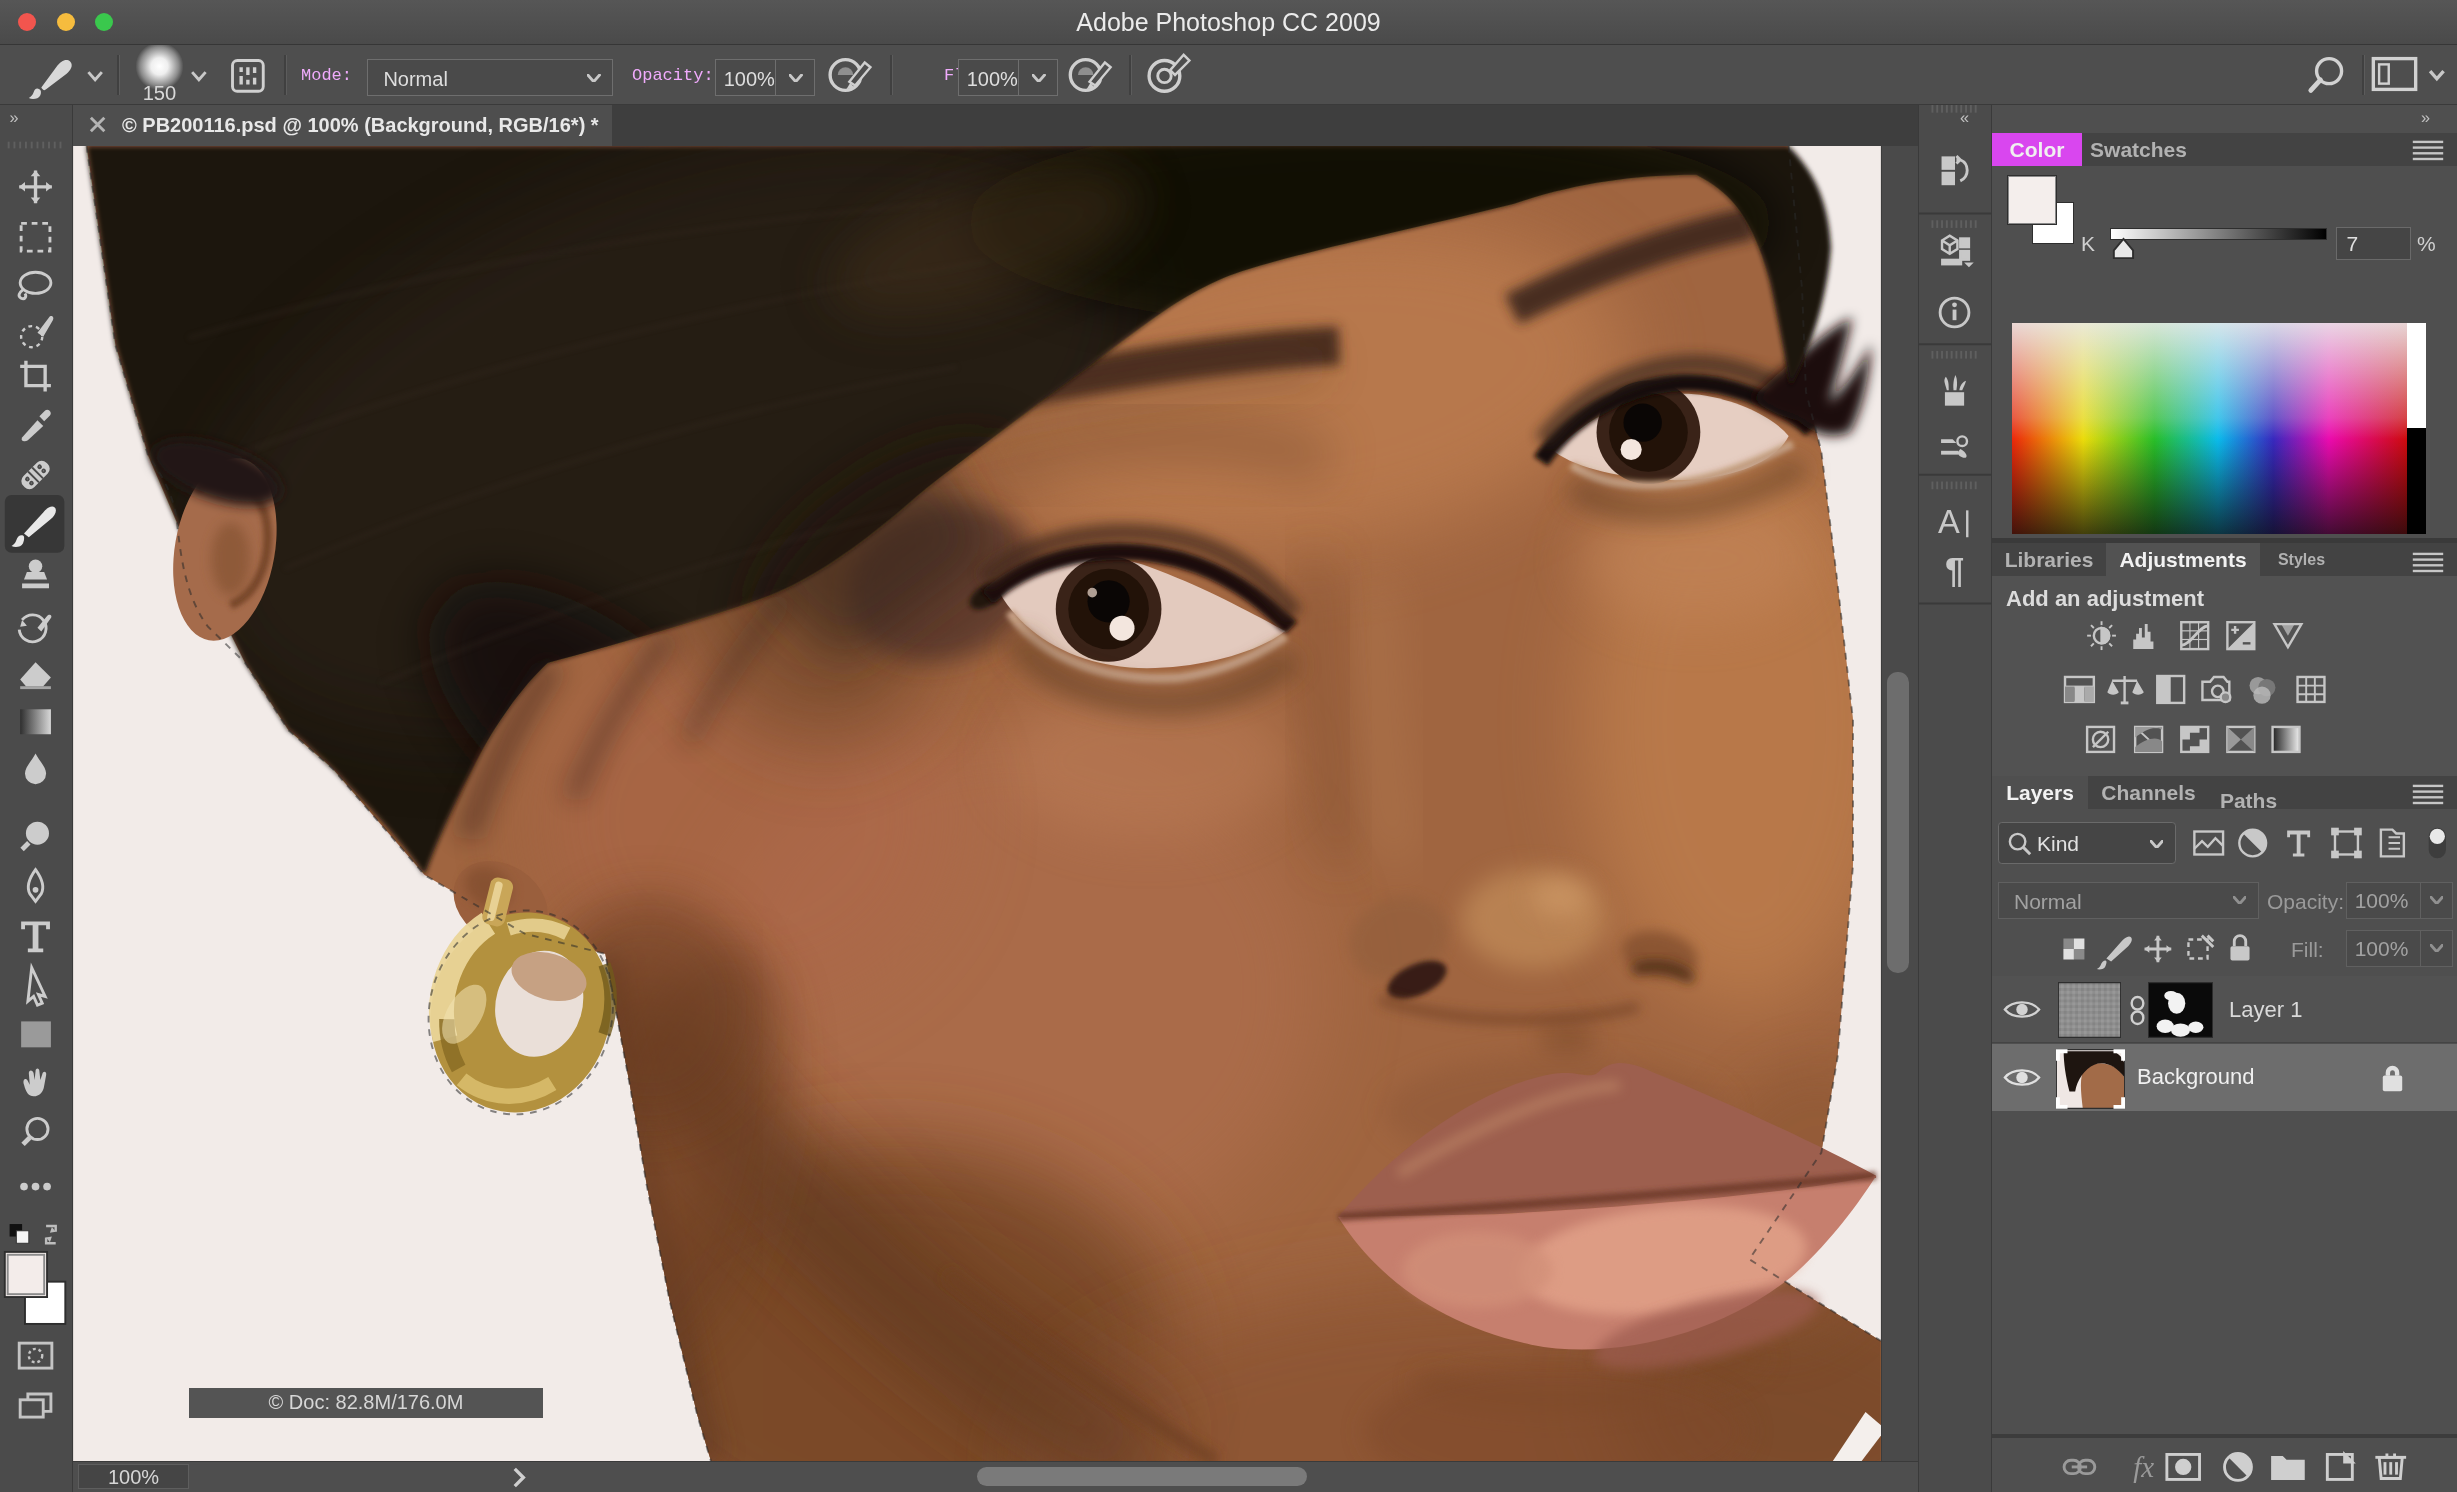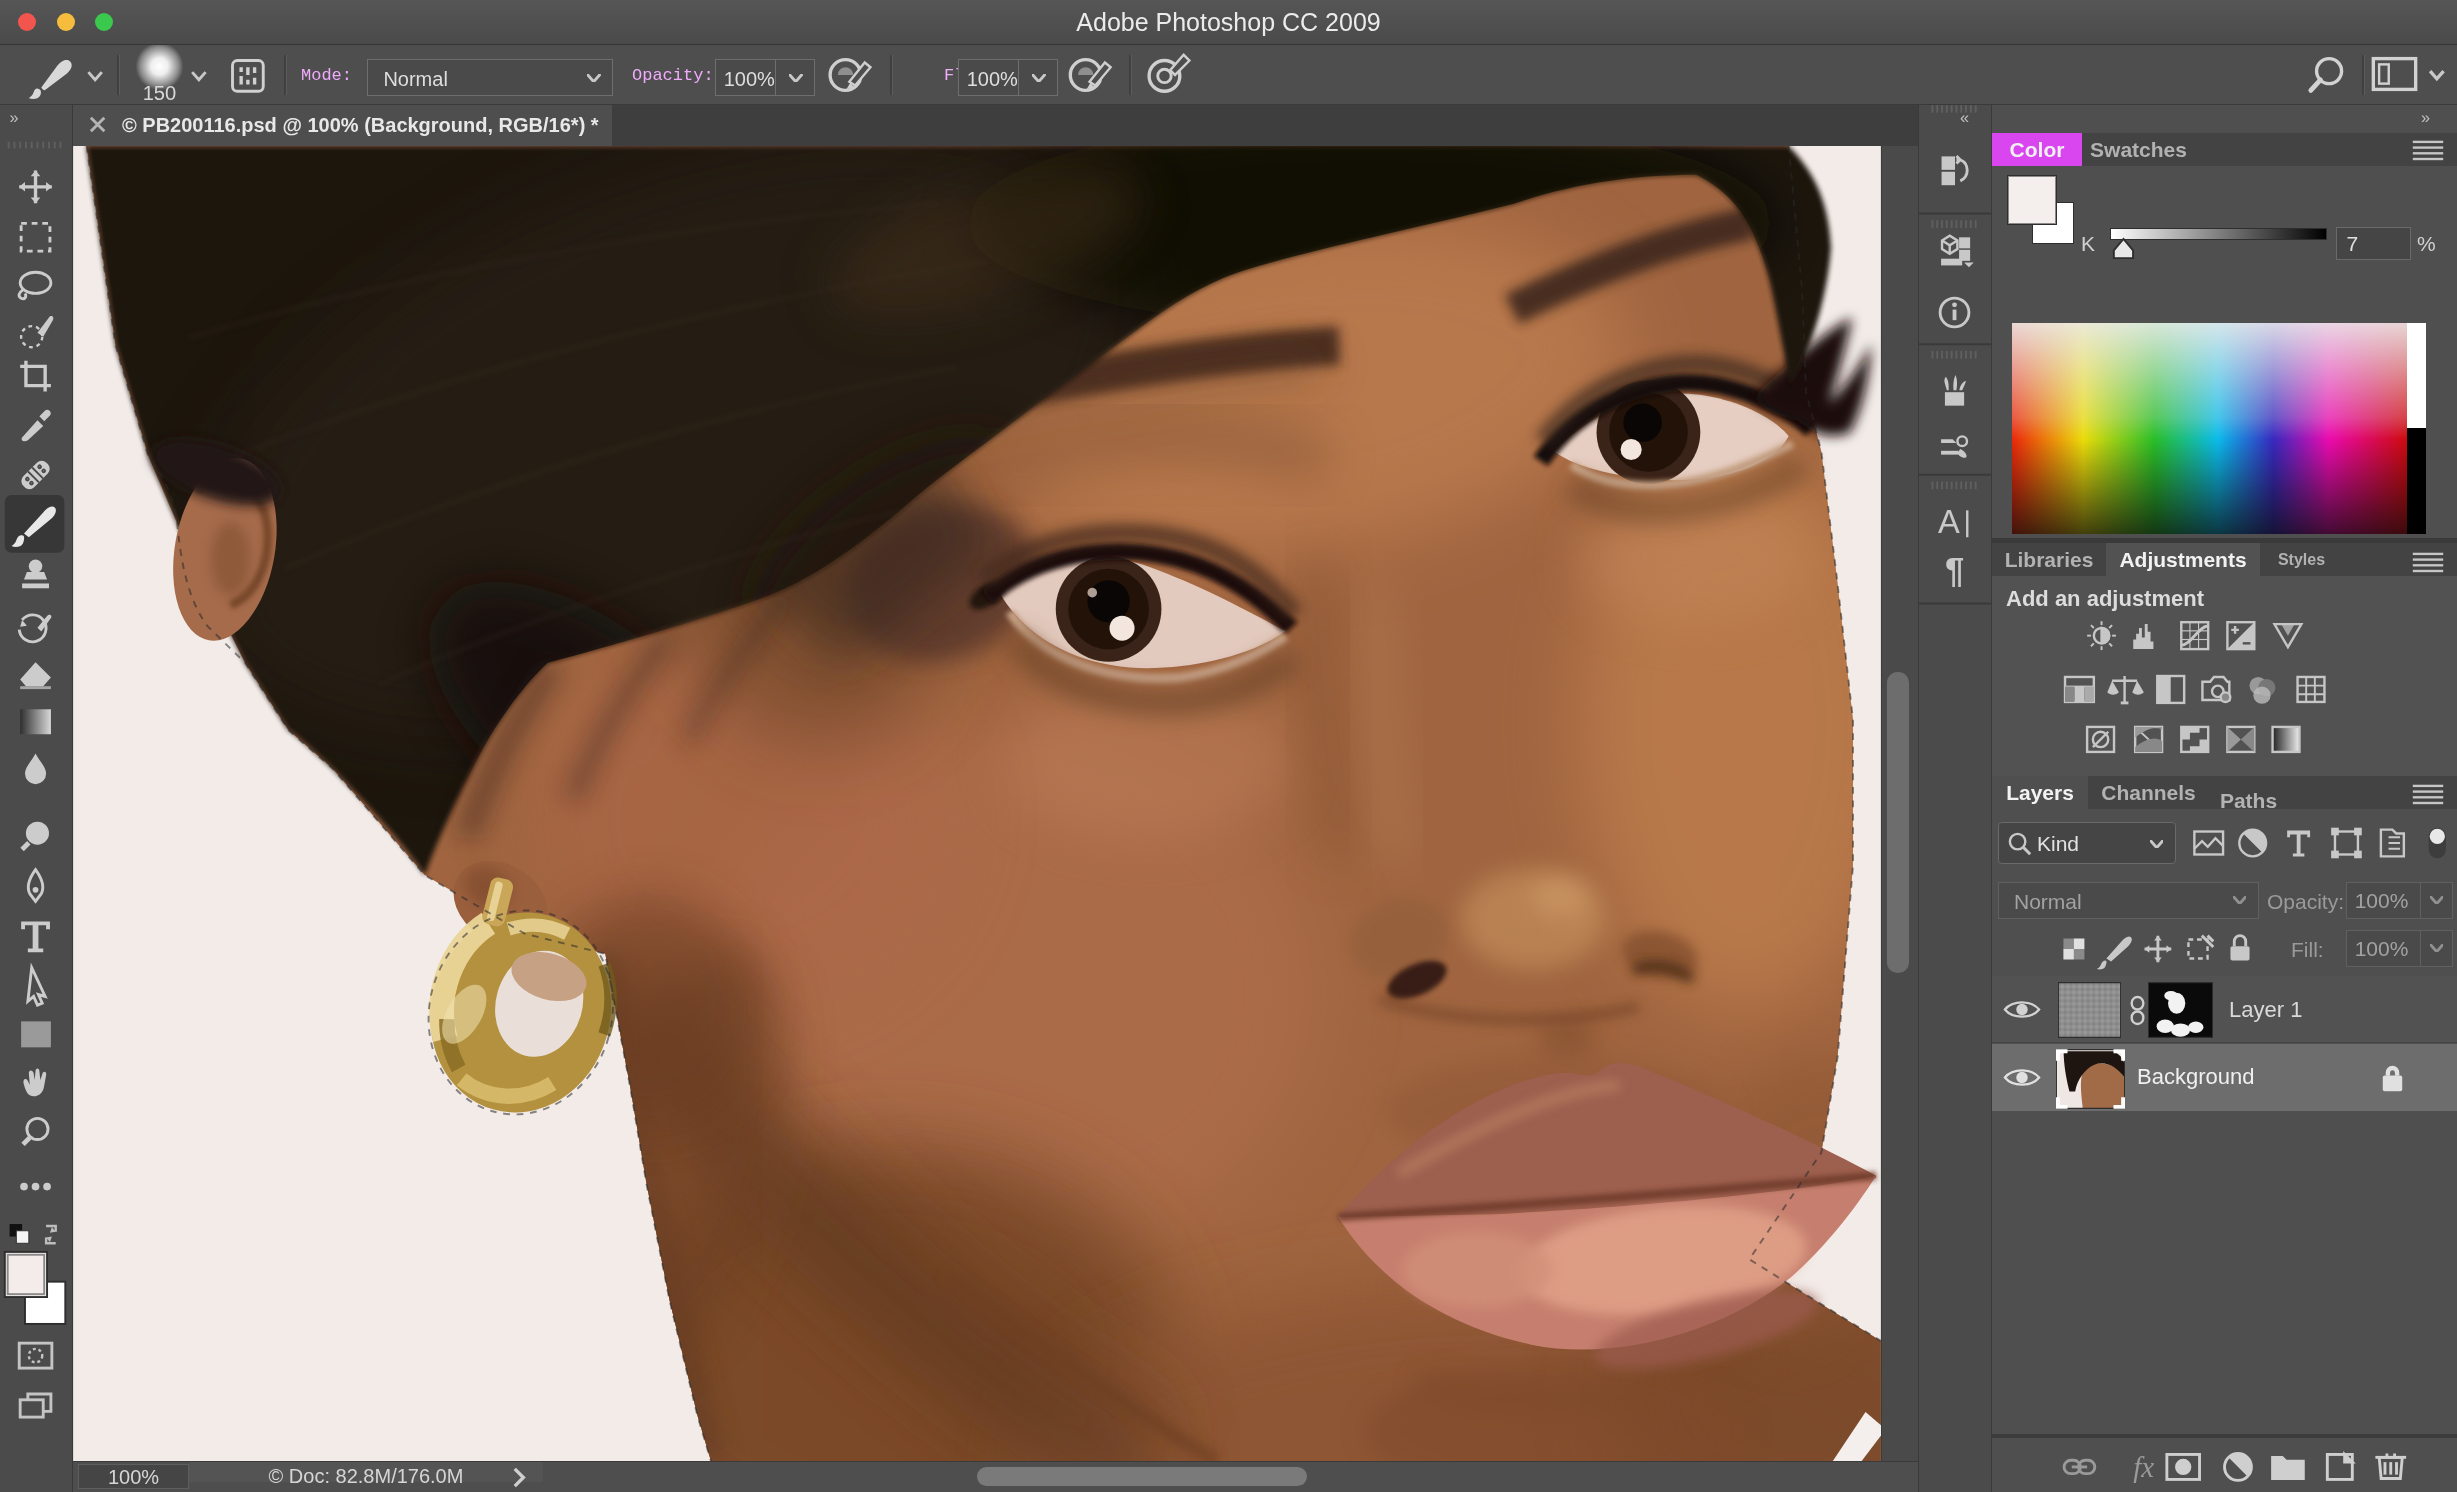--- a/index.html
+++ b/index.html
@@ -405,21 +405,21 @@
     <path d="M14 0 L30 110 L44 207 L78 322 C 90 340 104 360 108 390 C 112 430 118 470 140 500 L179 538 L224 608 L270 648 L366 759 L470 820 L554 841 L580 980 L597 1081 L621 1202 L650 1322 L664 1369"></path>
     <path d="M1786 0 L1800 150 L1804 256 L1820 318 L1836 448 L1853 598 L1853 748 L1837 948 L1820 1048 L1745 1159 L1822 1207 L1882 1244"></path>
     <ellipse cx="466" cy="902" rx="95" ry="107" transform="rotate(16 466 902)"></ellipse>
   </g>
 </svg>
 
 <div class="abs" style="left:1881px;top:146px;width:37px;height:1315px;background:#4a4a4a;border-left:1px solid #3c3c3c;box-sizing:border-box;"></div>
 <div class="abs" style="left:1887px;top:672px;width:22px;height:301px;background:#6d6d6d;border-radius:10.6px;"></div>
 <div class="abs" style="left:73px;top:1461px;width:1845px;height:32px;background:#4e4e4e;border-top:1px solid #3a3a3a;box-sizing:border-box;"></div>
 <div class="abs" style="left:78px;top:1464px;width:111px;height:25px;background:#454545;border:1px solid #5e5e5e;box-sizing:border-box;color:#d6d6d6;font-size:20px;text-align:center;line-height:24px;">100%</div>
-<div class="abs" style="left:189px;top:1462px;width:354px;height:20px;background:#545454;color:#d6d6d6;font-size:20px;line-height:29px;text-align:center;">© Doc: 82.8M/176.0M</div>
+<div class="abs" style="left:189px;top:1388px;width:354px;height:30px;background:#545454;color:#d6d6d6;font-size:20px;line-height:29px;text-align:center;">© Doc: 82.8M/176.0M</div>
 <svg class="abs" style="left:509px;top:1466px;" width="23" height="23" viewBox="0 0 24 24">
     <path d="M6 3 l9 9 l-9 9" stroke="#cfcfcf" stroke-width="3.5" fill="none"></path>
   </svg>
 <div class="abs" style="left:977px;top:1467px;width:330px;height:19px;background:#7a7a7a;border-radius:9.6px;"></div>
 
 <div class="abs" style="left:1918px;top:105px;width:74px;height:1388px;background:#4b4b4b;border-left:1px solid #3a3a3a;border-right:1px solid #3a3a3a;box-sizing:border-box;"></div>
 <div class="abs" style="left:1960px;top:108px;color:#c0c0c0;font-size:16.3px;letter-spacing:-1.9px;">«</div>
 <svg class="abs" style="left:1918px;top:105px;" width="74" height="1388" viewBox="0 0 77 1445">
   <g fill="#5f5f5f">
     <g id="grip">

